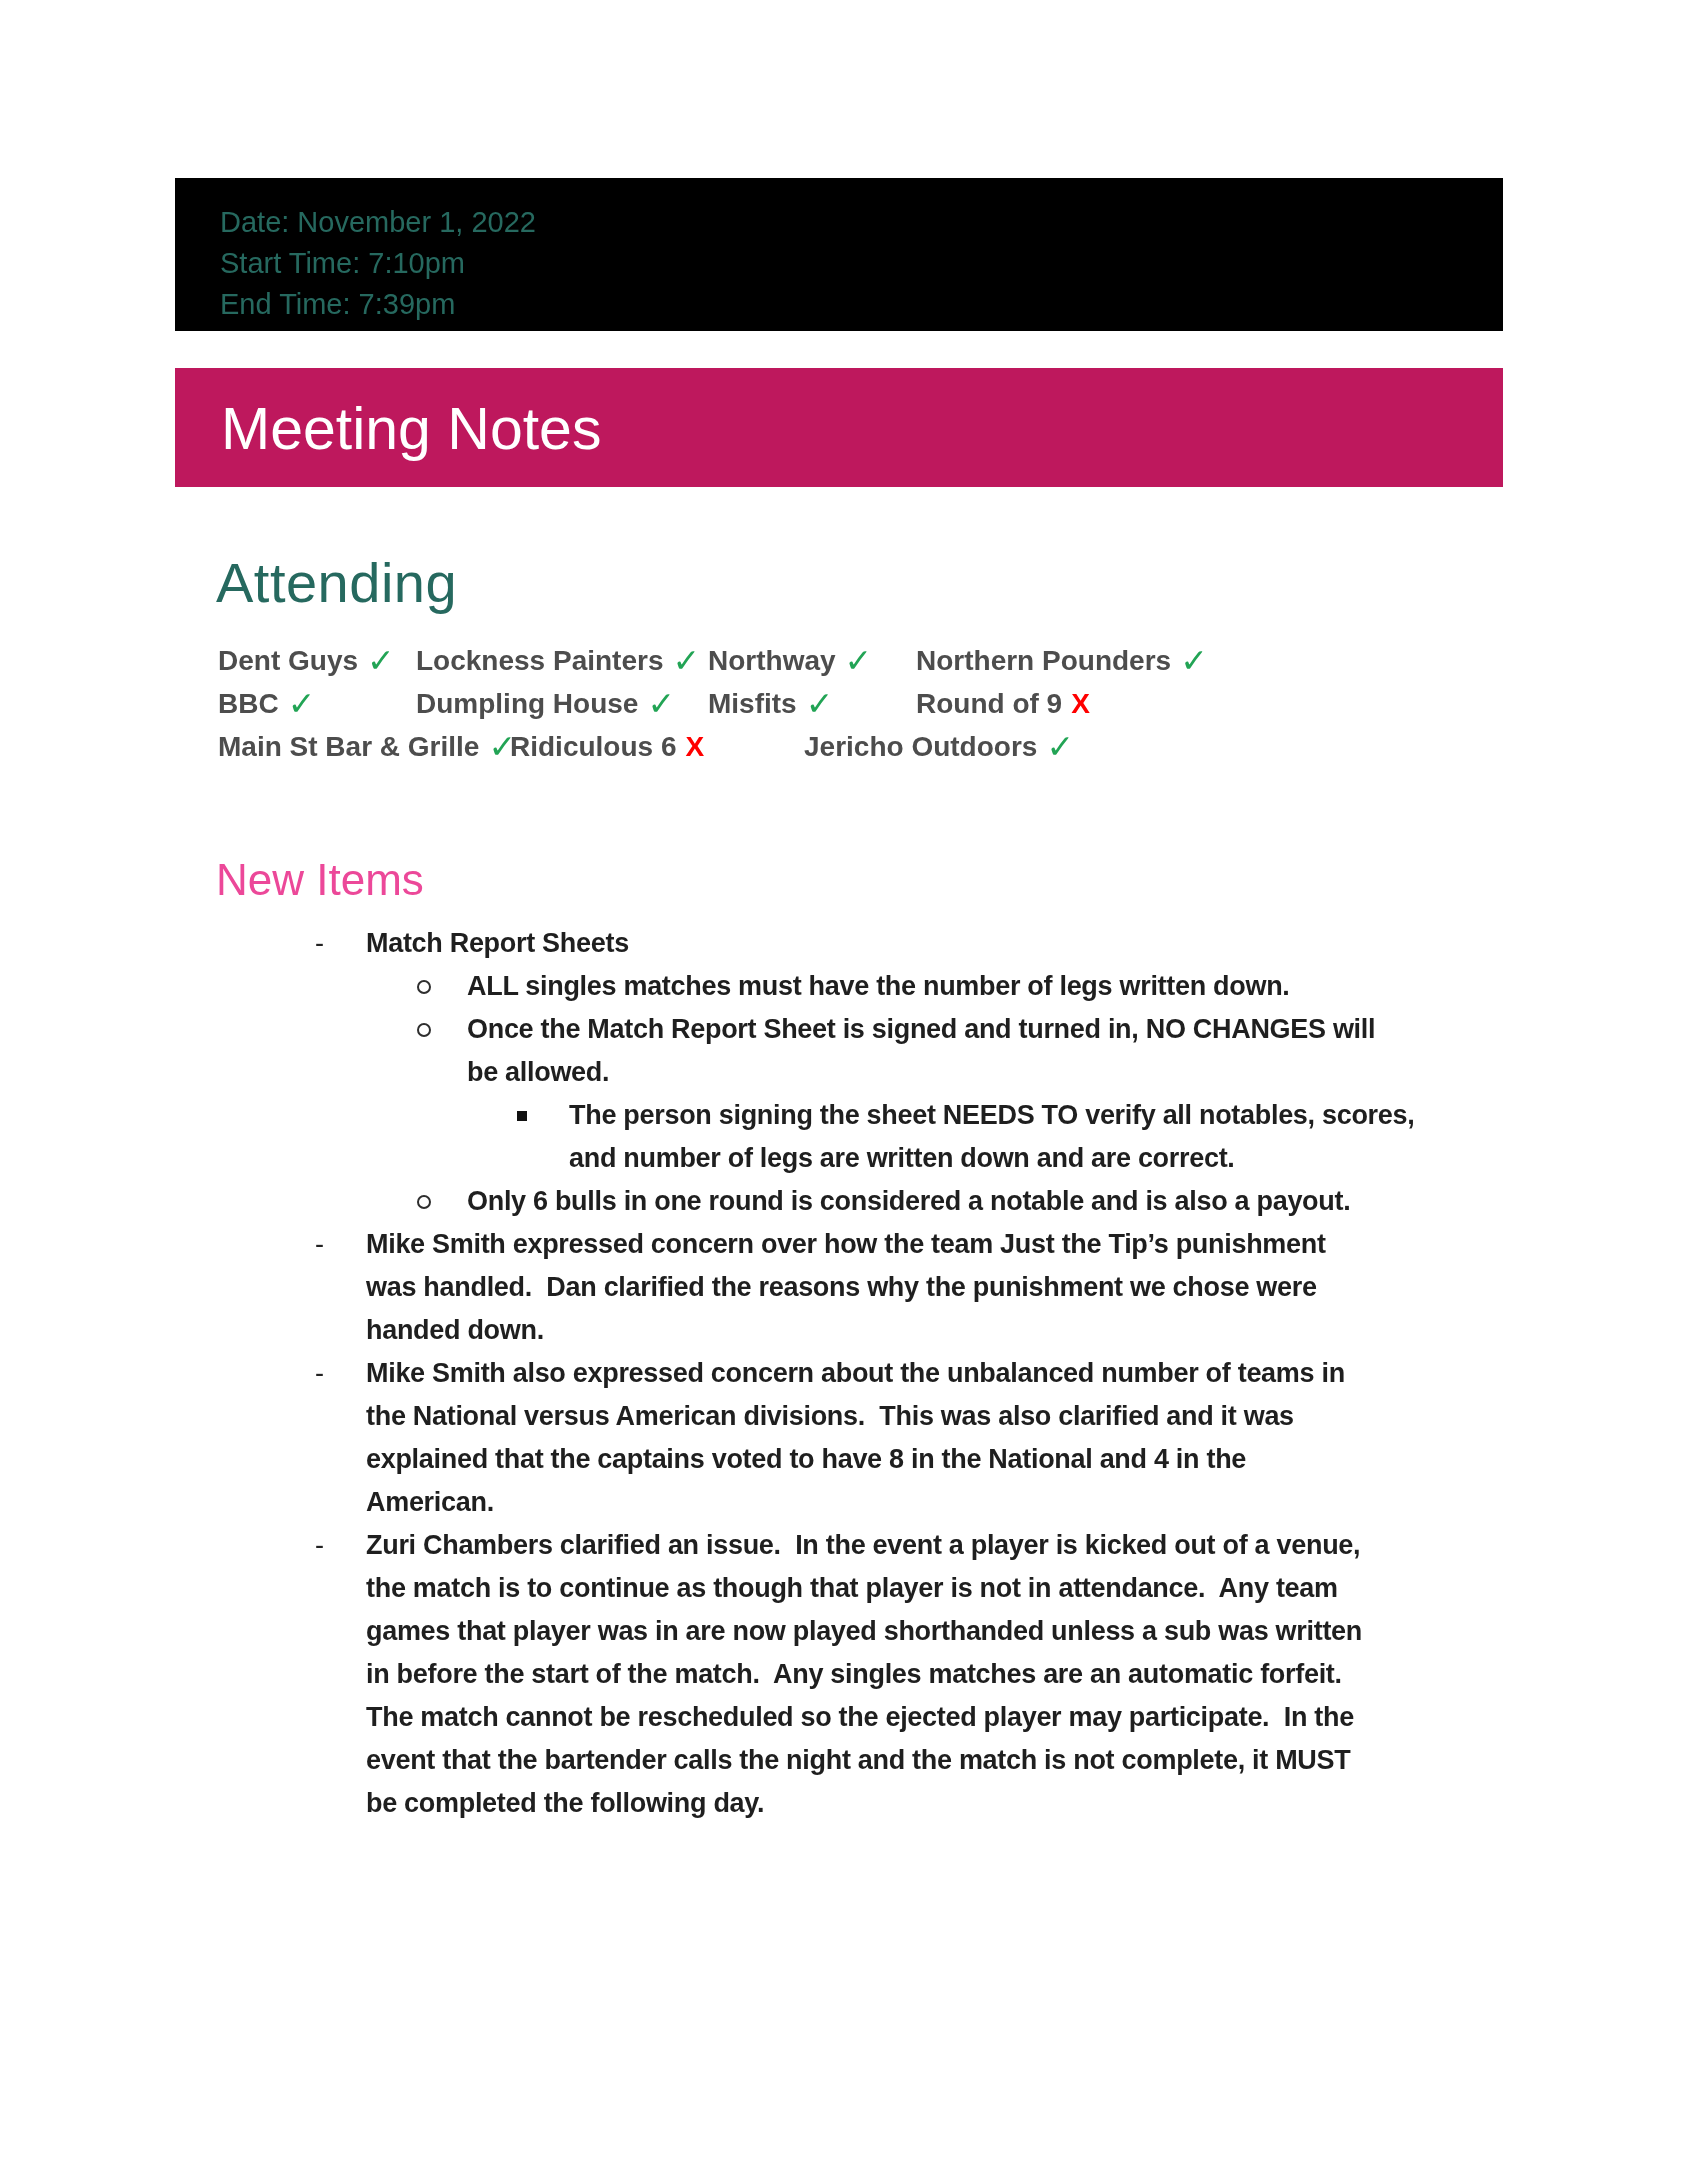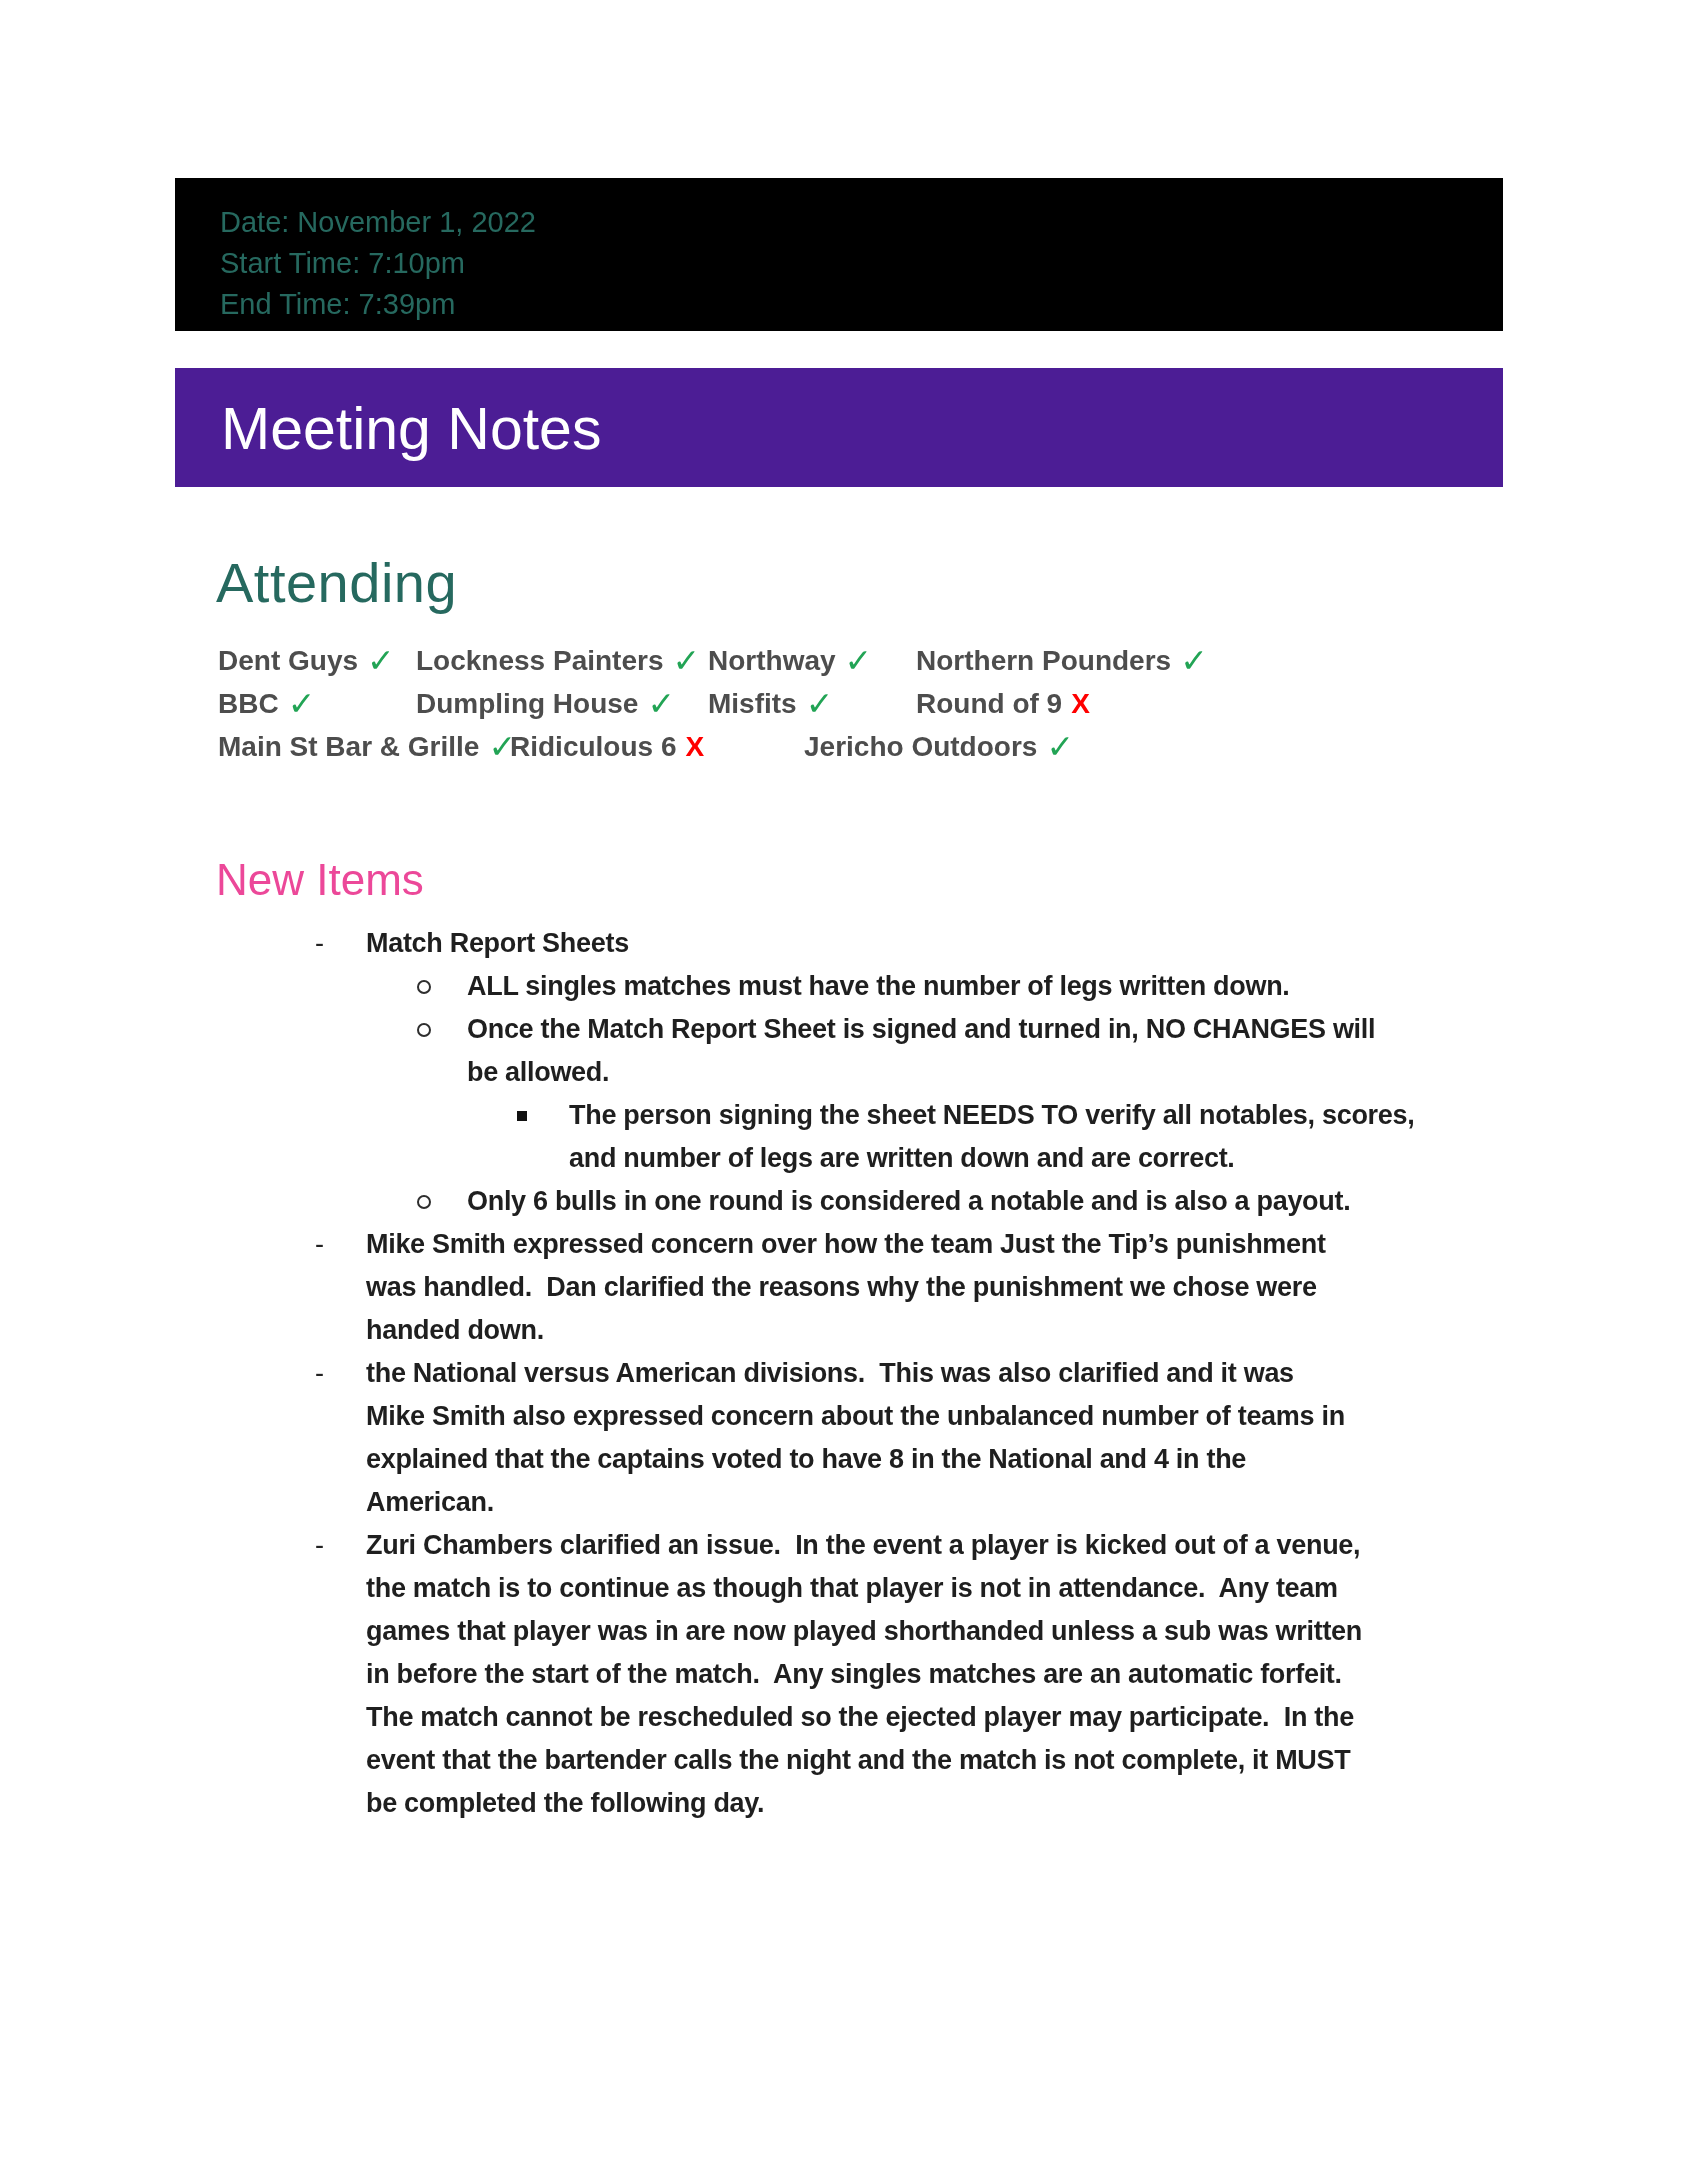--- a/index.html
+++ b/index.html
@@ -20,21 +20,21 @@
   }
   .meta-line {
     font-size:29px; line-height:41px;
     color:#26695F; font-weight:400; white-space:pre;
   }
 
   
   .banner {
     position:absolute; left:175px; top:368px;
     width:1328px; height:119px;
-    background:#4c1d95;
+    background:#be185d;
   }
   .banner-title {
     position:absolute; left:46px; top:30px;
     font-size:59px; line-height:63px;
     color:#FFFFFF; font-weight:400;
   }
 
   
   .h-attending {
     position:absolute; left:216px; top:550px;
@@ -156,22 +156,22 @@
 
   <div class="item lvl1">
     <span class="marker m-dash">-</span>
     <div class="line">Mike Smith expressed concern over how the team Just the Tip’s punishment</div>
     <div class="line">was handled.  Dan clarified the reasons why the punishment we chose were</div>
     <div class="line">handed down.</div>
   </div>
 
   <div class="item lvl1">
     <span class="marker m-dash">-</span>
+    <div class="line">Mike Smith also expressed concern about the unbalanced number of teams in</div>
     <div class="line">the National versus American divisions.  This was also clarified and it was</div>
-    <div class="line">Mike Smith also expressed concern about the unbalanced number of teams in</div>
     <div class="line">explained that the captains voted to have 8 in the National and 4 in the</div>
     <div class="line">American.</div>
   </div>
 
   <div class="item lvl1">
     <span class="marker m-dash">-</span>
     <div class="line">Zuri Chambers clarified an issue.  In the event a player is kicked out of a venue,</div>
     <div class="line">the match is to continue as though that player is not in attendance.  Any team</div>
     <div class="line">games that player was in are now played shorthanded unless a sub was written</div>
     <div class="line">in before the start of the match.  Any singles matches are an automatic forfeit.</div>

